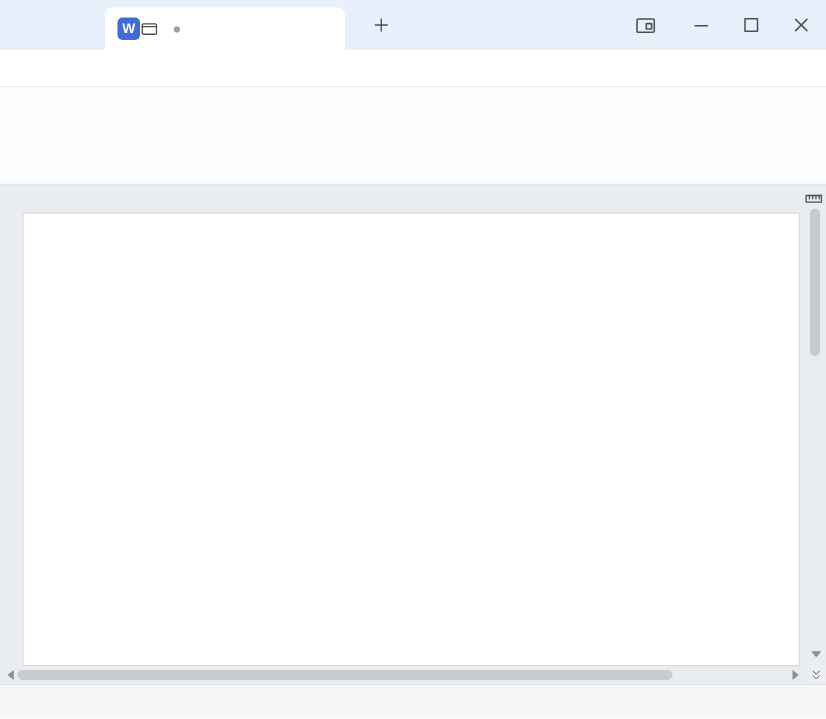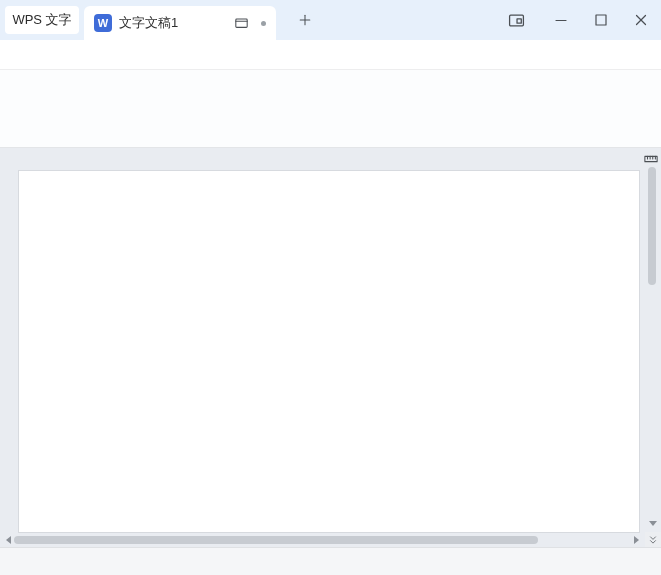--- a/index.html
+++ b/index.html
@@ -49,28 +49,24 @@
   .tri-down{border-left:4px solid transparent;border-right:4px solid transparent;border-top:5px solid #8a8f96;}
   
   #statusbar{position:absolute;left:0;top:547px;width:661px;height:28px;background:#f5f6f8;border-top:1px solid #dfe1e4;}
 </style>
 </head>
 <body>
 
 <div id="app">
 
   <div id="titlebar">
-    <div class="wps-btn">
-      <span>WPS 文字</span>
-    </div>
     <div class="doc-tab">
       <span class="wicon">
           <span>W</span>
         </span>
-      <span class="tab-title">文字文稿1</span>
       <span>
         <svg class="i" width="15" height="14" viewBox="0 0 16 16">
             <rect x="1.5" y="3.5" width="13" height="9.5" rx="1"></rect>
             <line x1="1.5" y1="6" x2="14.5" y2="6"></line>
           </svg>
       </span>
       <span class="tab-dot"></span>
     </div>
     <div class="btn abs" style="left:296px;top:11px;width:18px;height:18px;">
       <svg class="i" width="14" height="14" viewBox="0 0 16 16">

